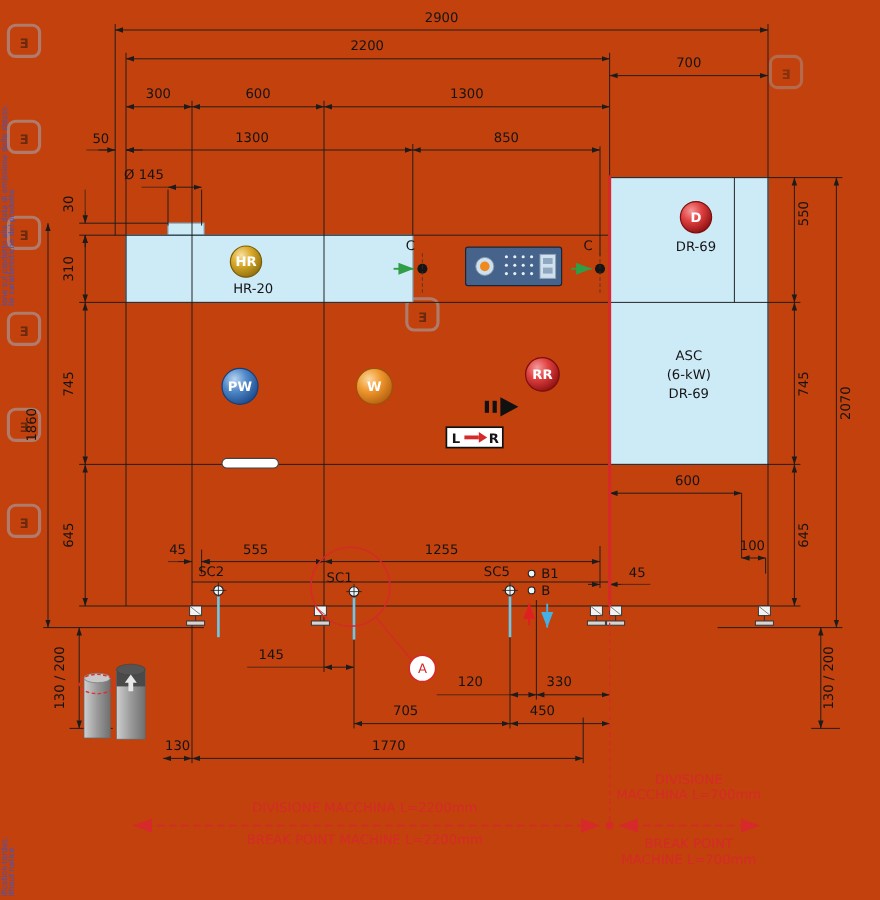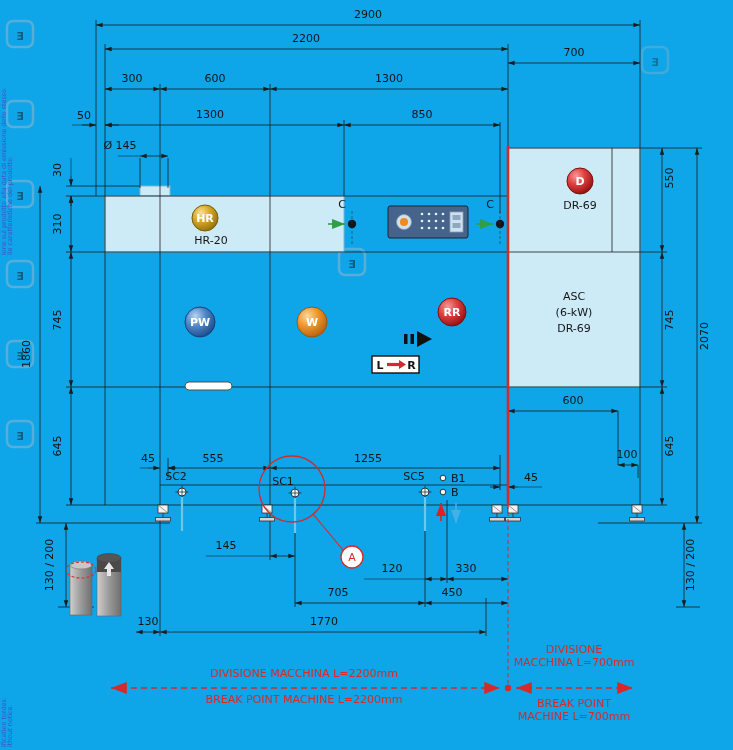--- a/index.html
+++ b/index.html
@@ -1,16 +1,16 @@
 <!DOCTYPE html>
 <html><head>
 <meta charset="utf-8">
 <style>
   html,body{margin:0;padding:0;background:#ffffff;}
-  .stage{width:733px;height:750px;position:relative;background:#0ea5e9;overflow:hidden;}
+  .stage{width:733px;height:750px;position:relative;background:#c2410c;overflow:hidden;}
   svg{display:block;}
   text{font-family:"DejaVu Sans", sans-serif;font-size:11px;fill:#141414;}
   .ln{stroke:#1c1c1c;stroke-width:0.8;fill:none;}
   .thin{stroke-width:0.55;}
   .bluefill{fill:#cdeaf7;stroke:#7fb6d2;stroke-width:1;}
   .redtxt{fill:#d62a2a;}
   .wtxt{fill:#ffffff;font-weight:bold;}
   .note{fill:#3a57c9;font-size:6.4px;}
   .redln{stroke:#d62a2a;fill:none;}
 </style>

